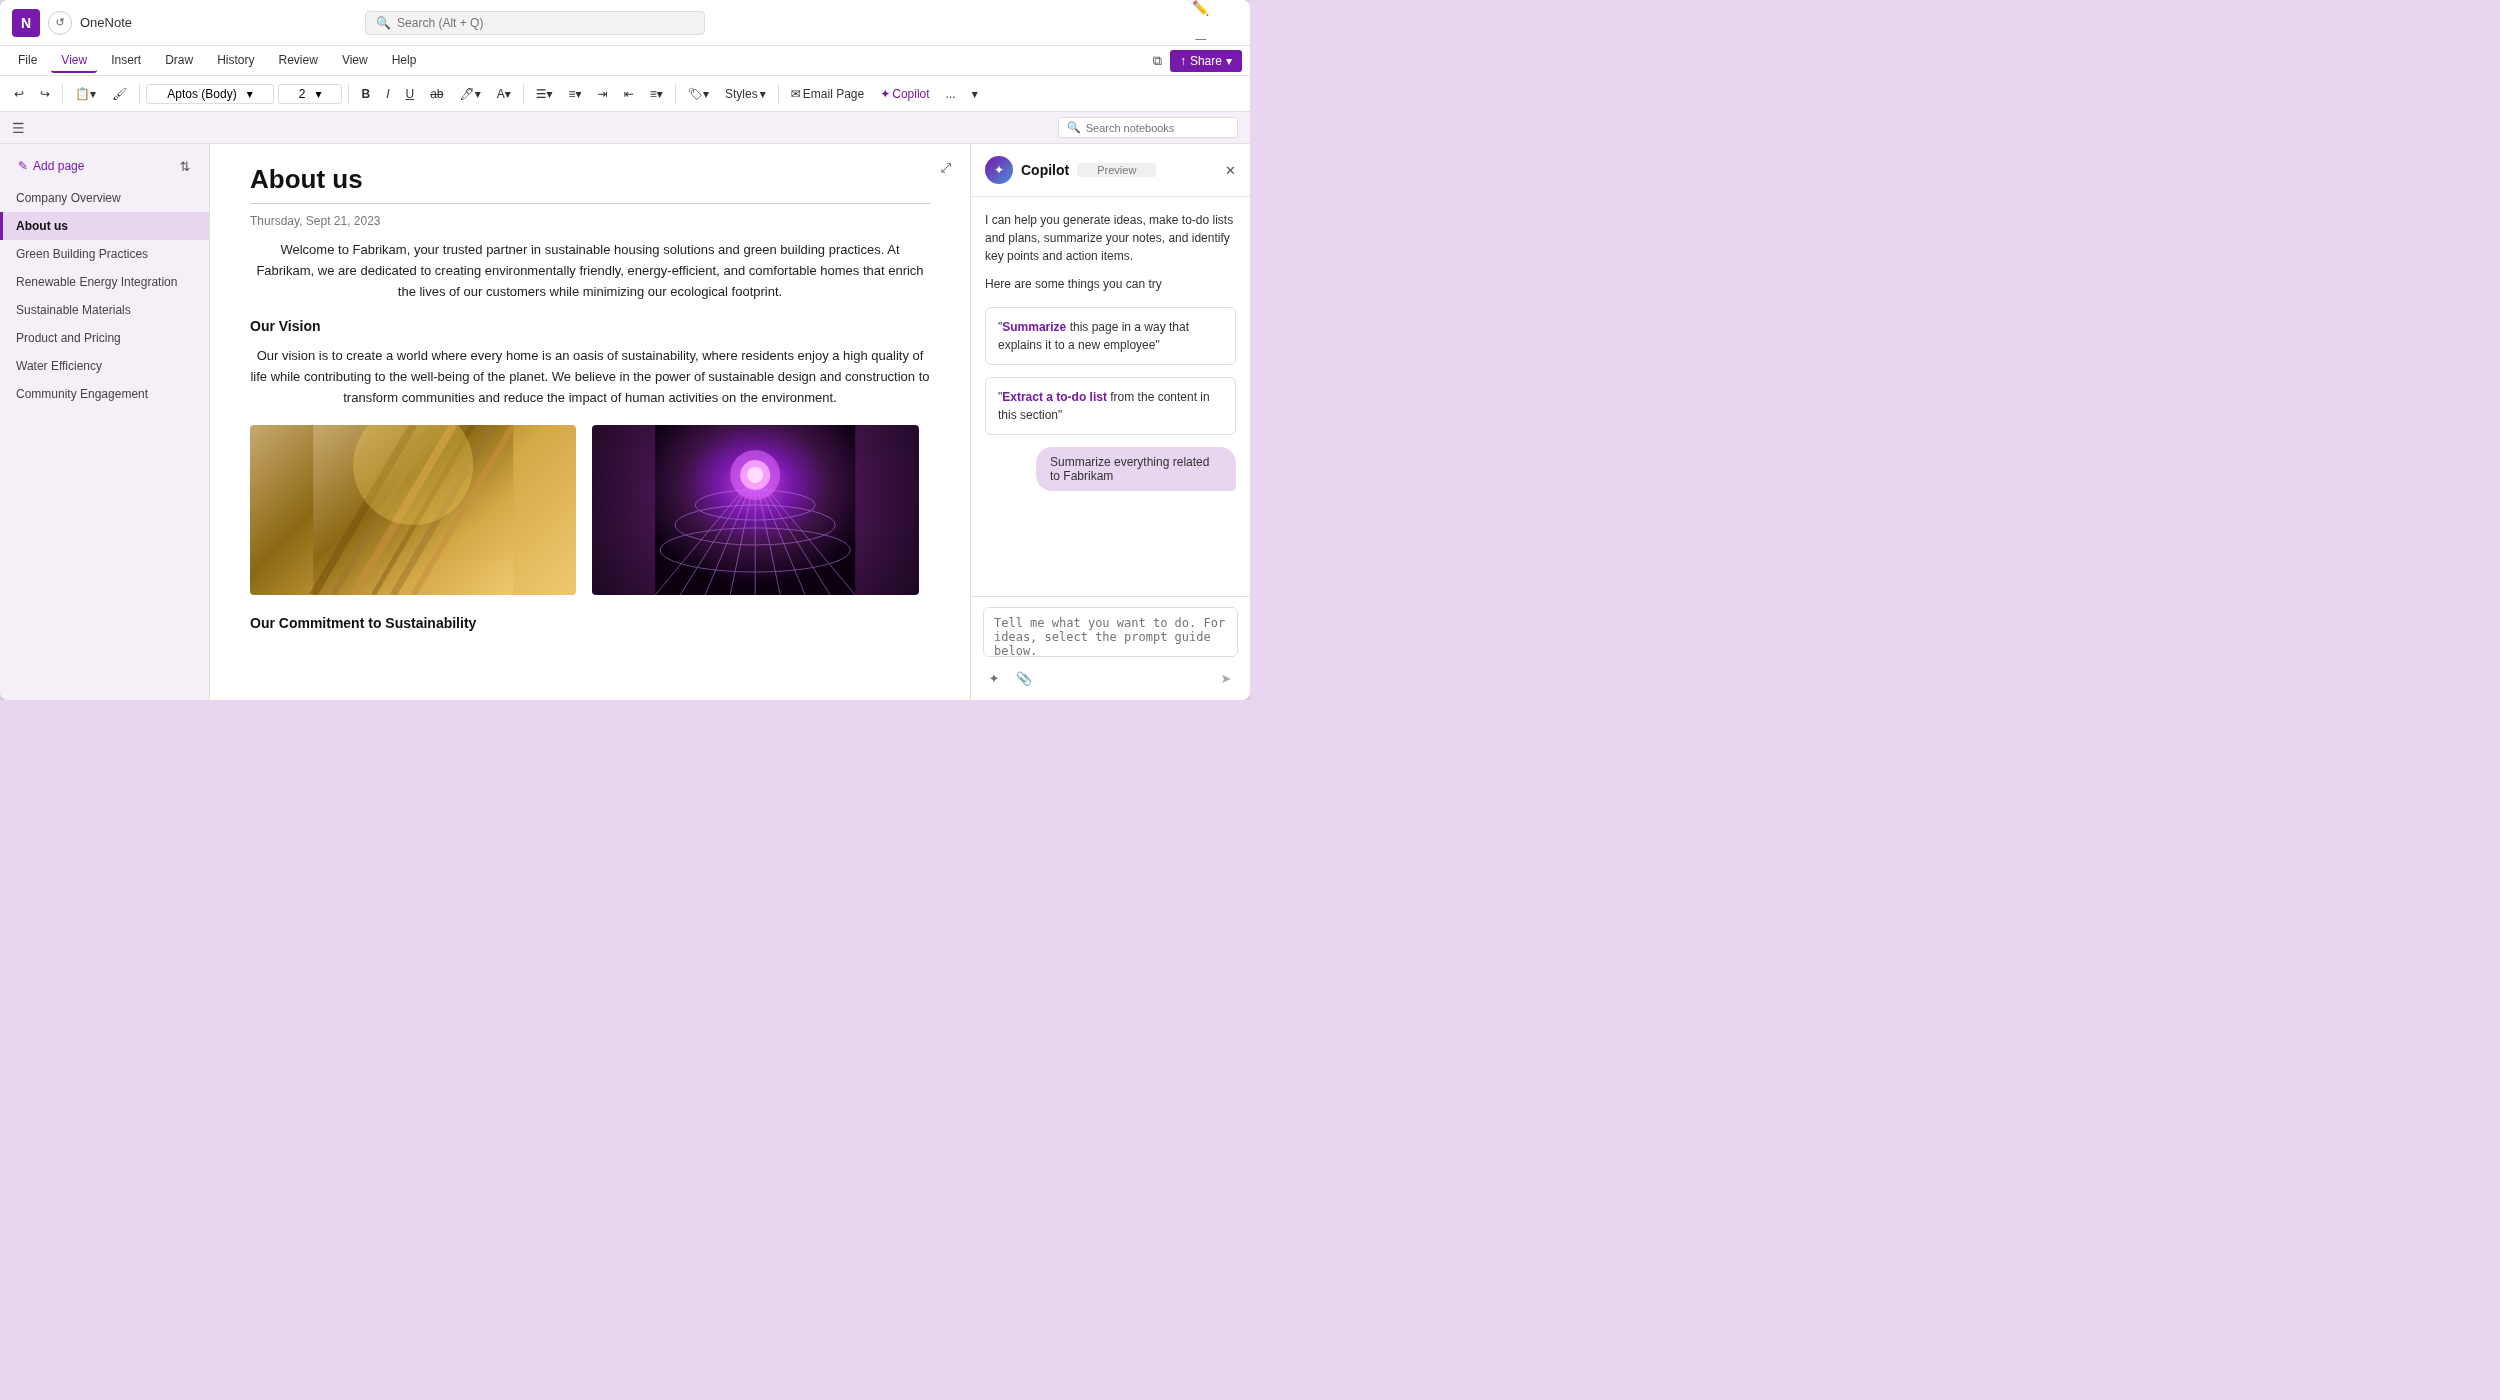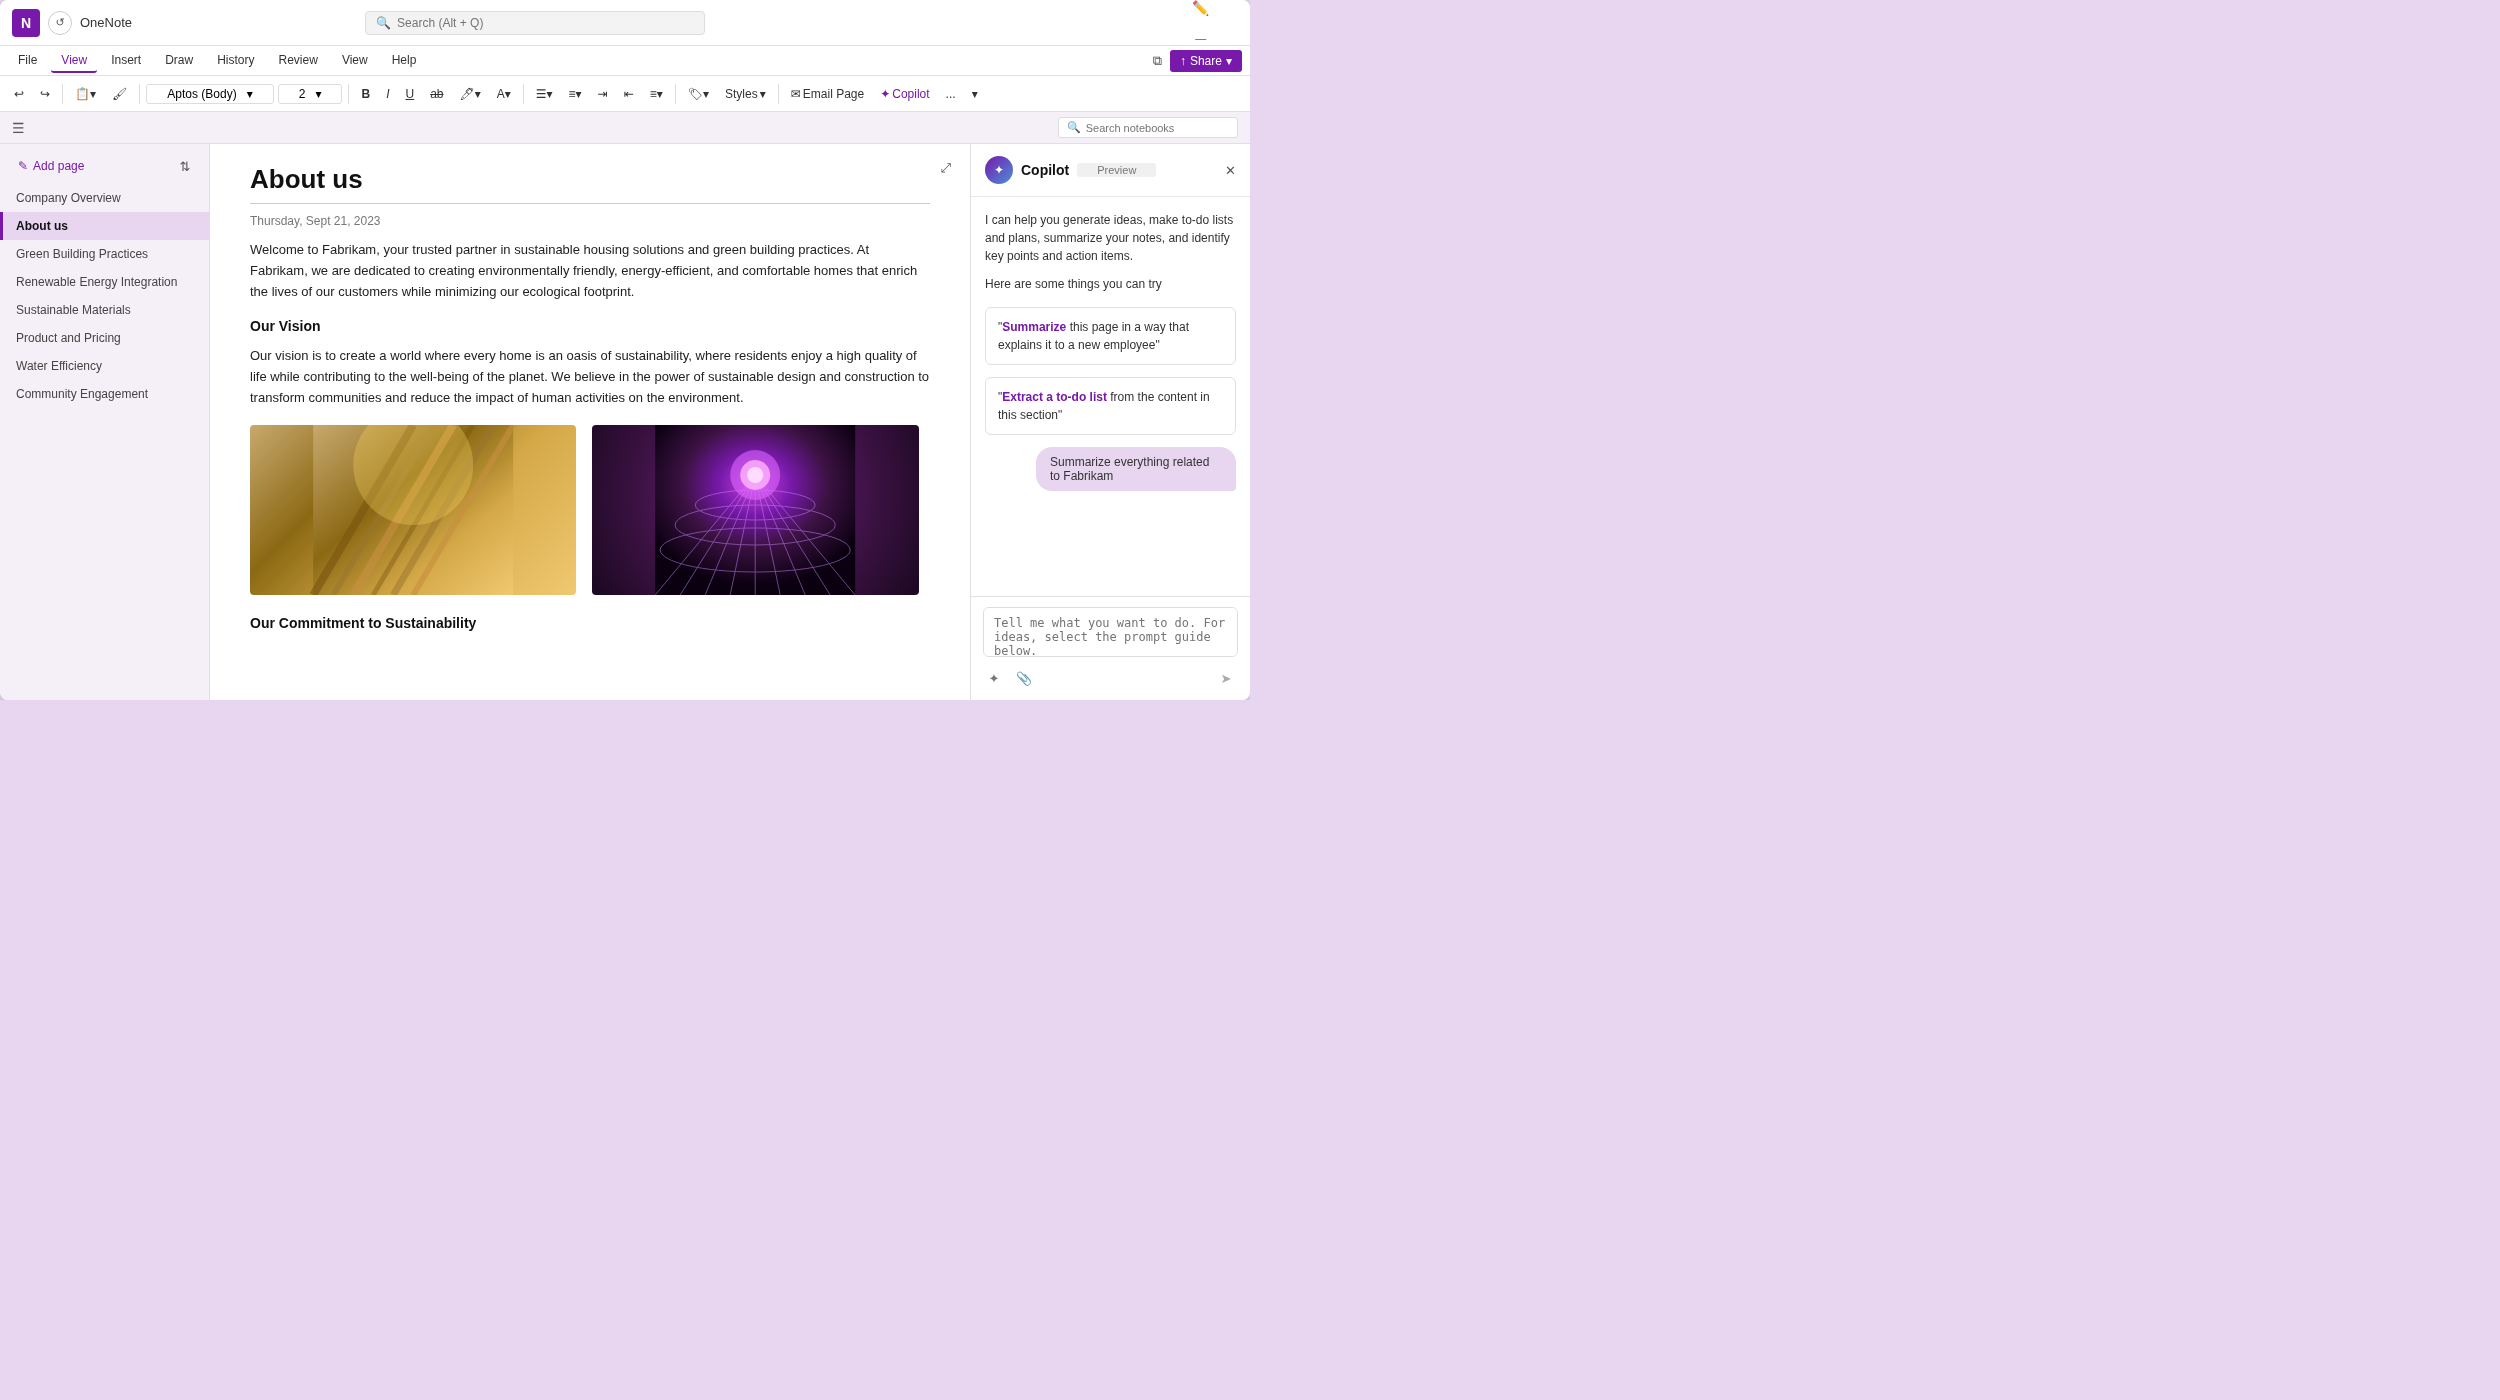--- a/index.html
+++ b/index.html
@@ -285,20 +285,21 @@
     .page-date {
       font-size: 12px;
       color: #777;
       margin-bottom: 12px;
     }
     .page-body {
       font-size: 13px;
       color: #222;
       line-height: 1.6;
       margin-bottom: 16px;
+      text-align: center;
     }
     .section-heading {
       font-size: 14px;
       font-weight: 700;
       color: #111;
       margin-bottom: 12px;
     }
     .images-row {
       display: flex;
       gap: 16px;

